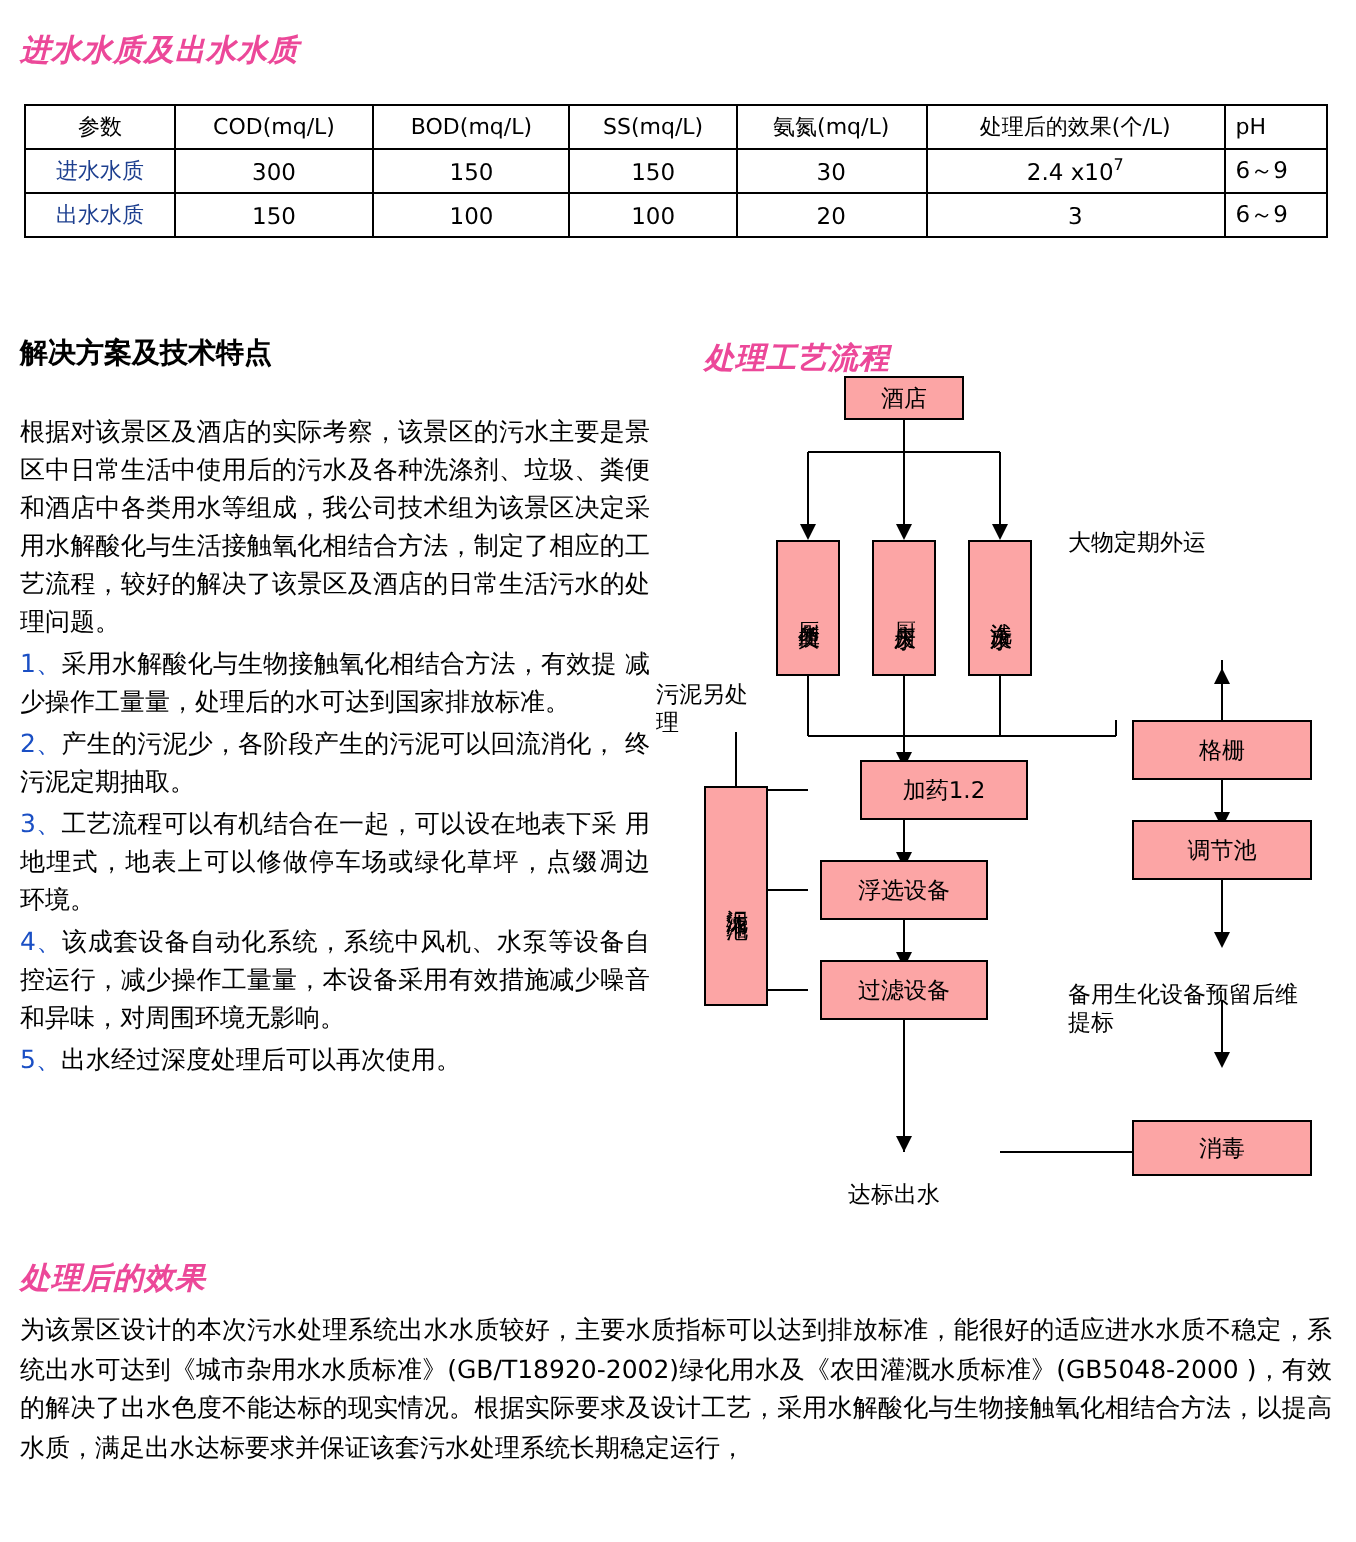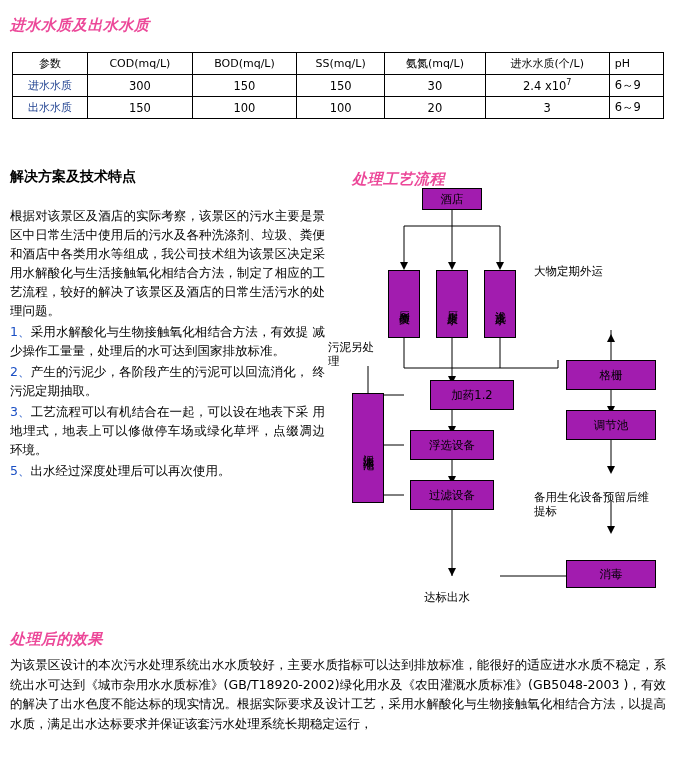--- a/index.html
+++ b/index.html
@@ -123,21 +123,21 @@
   #flow-area {
     position: absolute;
     left: 328px;
     top: 178px;
     width: 348px;
     height: 440px;
   }
   .box {
     position: absolute;
     border: 1px solid #000000;
-    background: #a21caf;
+    background: #fca5a5;
     font-size: 11.5px;
     display: flex;
     align-items: center;
     justify-content: center;
     text-align: center;
     box-sizing: border-box;
     line-height: 13px;
   }
   .box.vert {
     writing-mode: vertical-rl;
@@ -171,21 +171,21 @@
   <div id="title-main" class="h-red">进水水质及出水水质</div>
 
   <table id="wq-table">
     <tbody>
       <tr class="row-head">
         <td class="col-param">参数</td>
         <td>COD(mq/L)</td>
         <td>BOD(mq/L)</td>
         <td>SS(mq/L)</td>
         <td>氨氮(mq/L)</td>
-        <td>进水水质(个/L)</td>
+        <td>处理后的效果(个/L)</td>
         <td class="cell-left">pH</td>
       </tr>
       <tr>
         <td class="col-param bluegray">进水水质</td>
         <td>300</td>
         <td>150</td>
         <td>150</td>
         <td>30</td>
         <td><span>2.4 x10</span><span class="sup">7</span></td>
         <td class="cell-left">6～9</td>
@@ -201,20 +201,21 @@
       </tr>
     </tbody>
   </table>
 
   <div id="left-col">
     <div id="sol-title" class="h-black">解决方案及技术特点</div>
     <p class="para">根据对该景区及酒店的实际考察，该景区的污水主要是景 区中日常生活中使用后的污水及各种洗涤剂、垃圾、粪便 和酒店中各类用水等组成，我公司技术组为该景区决定采 用水解酸化与生活接触氧化相结合方法，制定了相应的工 艺流程，较好的解决了该景区及酒店的日常生活污水的处 理问题。</p>
     <p class="para"><span class="para-num">1、</span><span>采用水解酸化与生物接触氧化相结合方法，有效提 减少操作工量量，处理后的水可达到国家排放标准。</span></p>
     <p class="para"><span class="para-num">2、</span><span>产生的污泥少，各阶段产生的污泥可以回流消化， 终污泥定期抽取。</span></p>
     <p class="para"><span class="para-num">3、</span><span>工艺流程可以有机结合在一起，可以设在地表下采 用地埋式，地表上可以修做停车场或绿化草坪，点缀凋边 环境。</span></p>
+    <p class="para"><span class="para-num">4、</span><span>该成套设备自动化系统，系统中风机、水泵等设备自 控运行，减少操作工量量，本设备采用有效措施减少噪音 和异味，对周围环境无影响。</span></p>
     <p class="para"><span class="para-num">5、</span><span>出水经过深度处理后可以再次使用。</span></p>
   </div>
 
   <div id="flow-title" class="h-red">处理工艺流程</div>
 
   <div id="flow-area">
 
     <svg id="flow-lines" viewBox="0 0 348 440">
       <g stroke="#000" stroke-width="1" fill="none">
 
@@ -286,15 +287,15 @@
     <div class="box" style="left:238px; top:232px; width:90px; height:30px;">调节池</div>
     <div class="box" style="left:238px; top:382px; width:90px; height:28px;">消毒</div>
 
     <div class="lbl two" style="left:0px; top:162px; width:56px;">污泥另处理</div>
     <div class="lbl" style="left:206px; top:86px;">大物定期外运</div>
     <div class="lbl" style="left:206px; top:312px; width:116px;">备用生化设备预留后维提标</div>
     <div class="lbl" style="left:96px; top:412px;">达标出水</div>
   </div>
 
   <div id="effect-title" class="h-red">处理后的效果</div>
-  <div id="effect-body">为该景区设计的本次污水处理系统出水水质较好，主要水质指标可以达到排放标准，能很好的适应进水水质不稳定，系统出水可达到《城市杂用水水质标准》(GB/T18920-2002)绿化用水及《农田灌溉水质标准》(GB5048-2003 )，有效的解决了出水色度不能达标的现实情况。根据实际要求及设计工艺，采用水解酸化与生物接触氧化相结合方法，以提高水质，满足出水达标要求并保证该套污水处理系统长期稳定运行，</div>
+  <div id="effect-body">为该景区设计的本次污水处理系统出水水质较好，主要水质指标可以达到排放标准，能很好的适应进水水质不稳定，系统出水可达到《城市杂用水水质标准》(GB/T18920-2002)绿化用水及《农田灌溉水质标准》(GB5048-2000 )，有效的解决了出水色度不能达标的现实情况。根据实际要求及设计工艺，采用水解酸化与生物接触氧化相结合方法，以提高水质，满足出水达标要求并保证该套污水处理系统长期稳定运行，</div>
 
 </div>
 
 </body></html>

